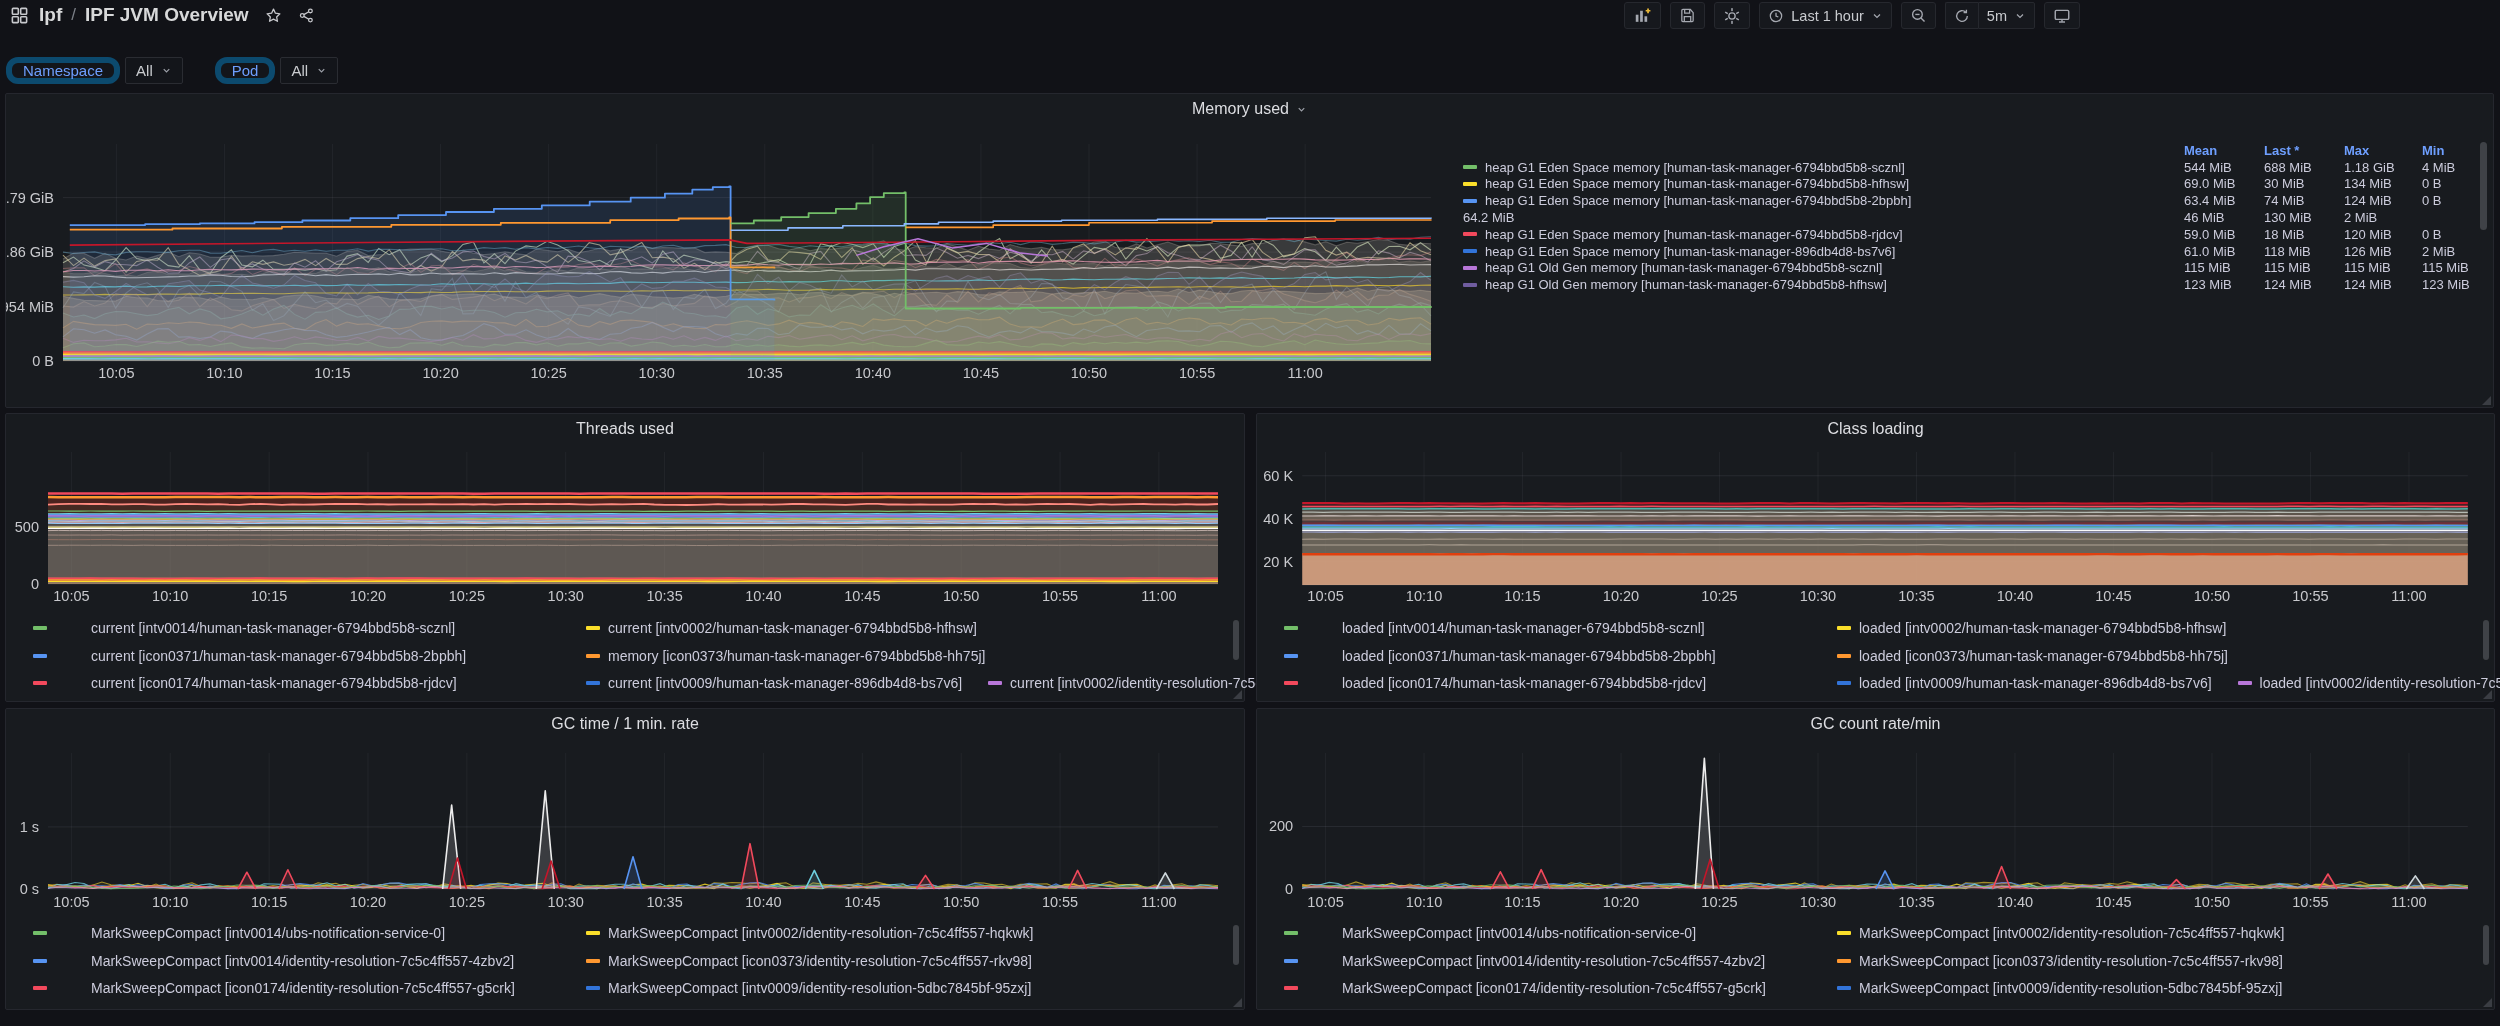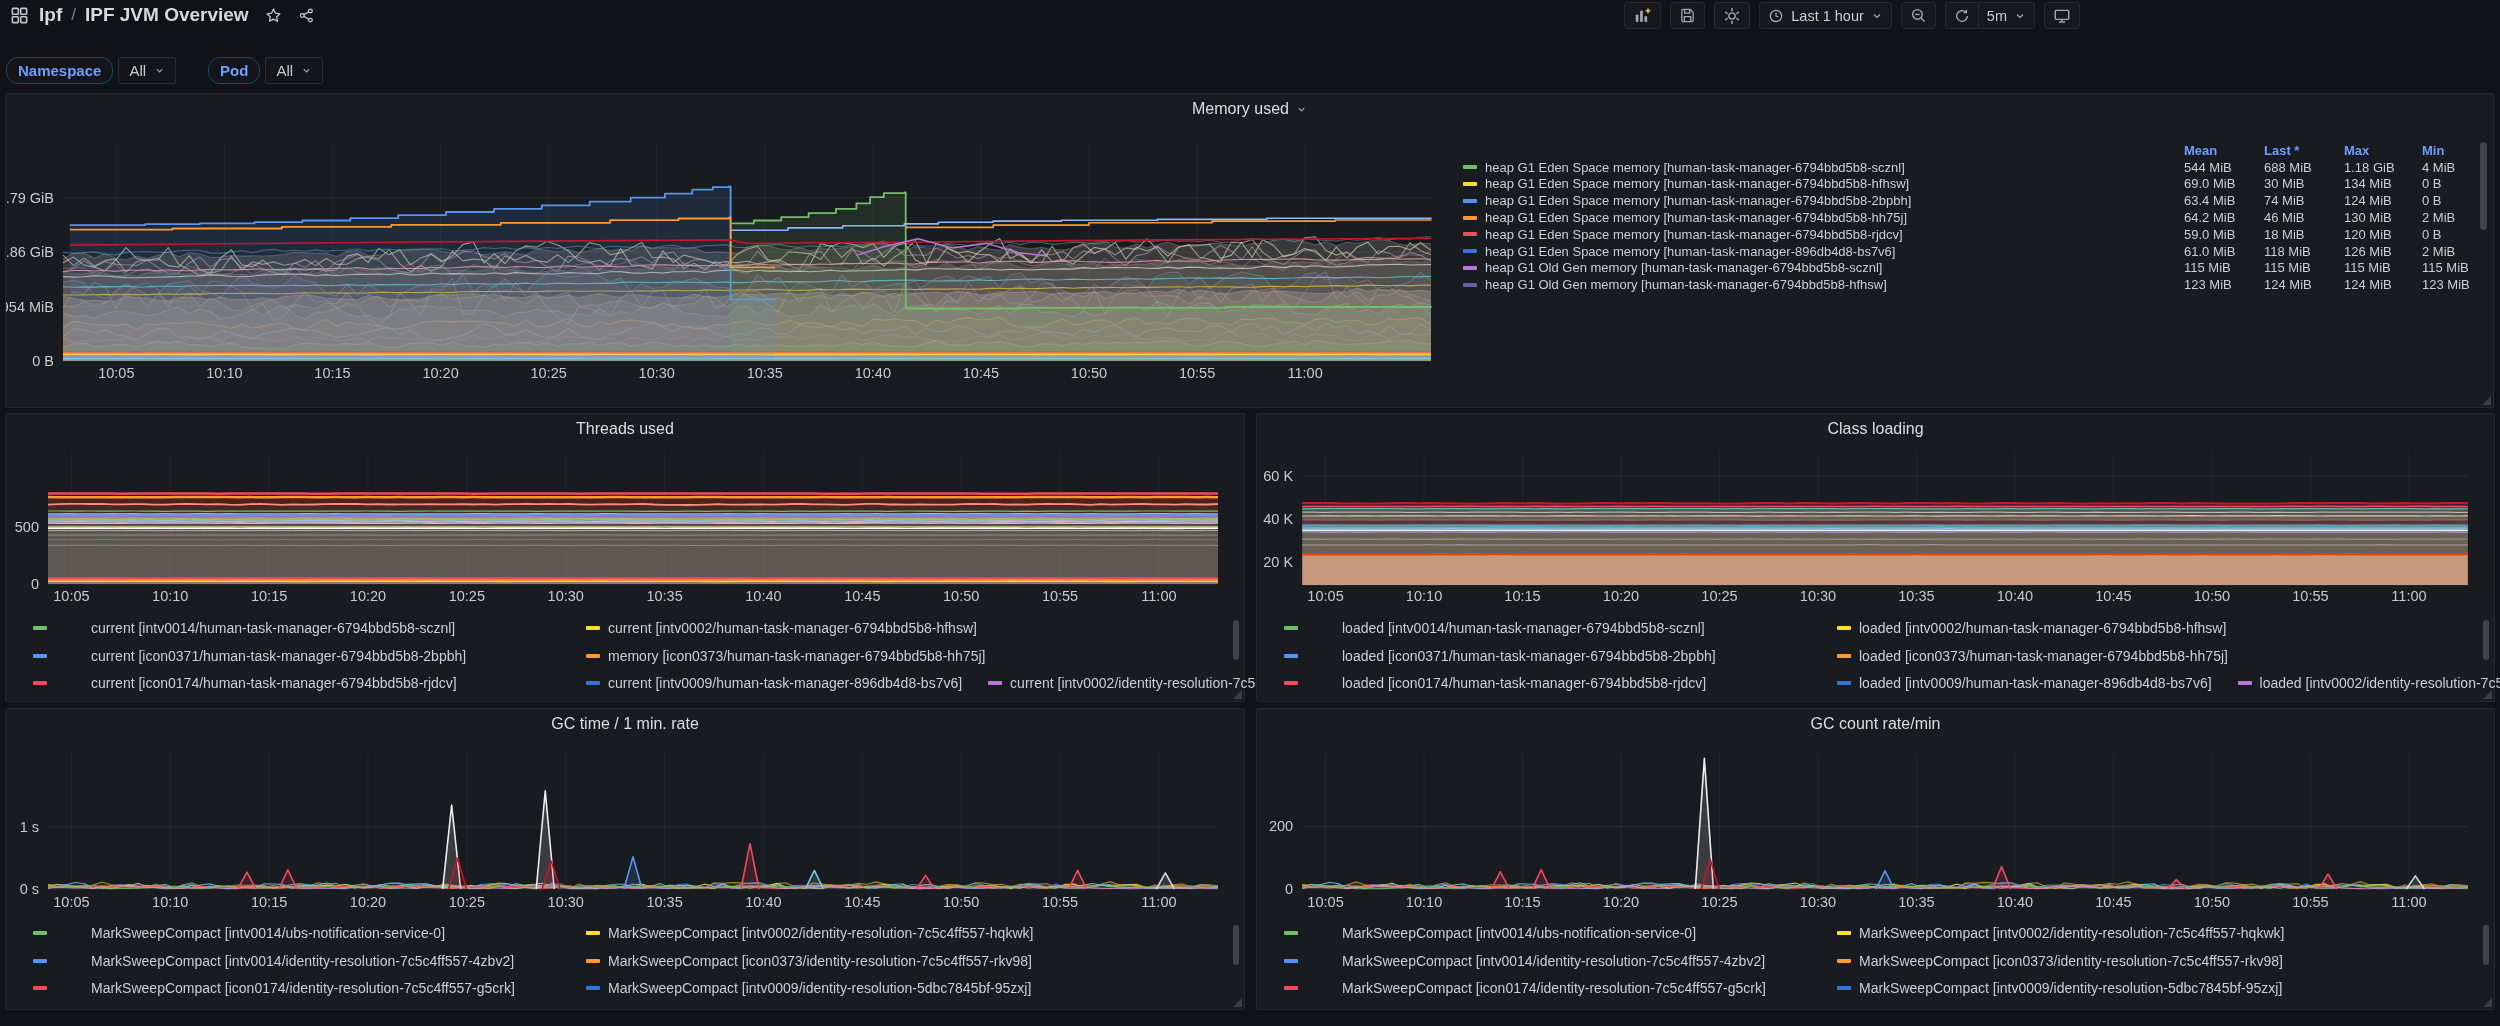--- a/index.html
+++ b/index.html
@@ -17,22 +17,22 @@
   .btn { height:27px; min-width:32px; display:flex; align-items:center; justify-content:center; gap:7px;
          background:#16181D; border:1px solid #26282E; border-radius:3px; color:#A5A8B0; padding:0 8px;
          font-size:14.5px; font-weight:500; cursor:pointer; }
   .btn .lbl { color:#C9CBCF; }
   .split { display:flex; }
   .split .btn:first-child { border-radius:2px 0 0 2px; border-right:none; }
   .split .btn:last-child { border-radius:0 2px 2px 0; }
 
   
   .filters { position:absolute; top:57px; left:6px; display:flex; align-items:center; gap:5px; }
-  .varlabel { height:27px; display:flex; align-items:center; padding:0 11px; background:#13151A; border:1px solid #0c4a6e; border-radius:12px;
-              color:#6E9FFF; font-size:15px; font-weight:700; }
+  .varlabel { height:27px; display:flex; align-items:center; padding:0 11px; background:#13151A; border:6px solid #0c4a6e; border-radius:12px;
+              color:#6E9FFF; font-size:15px; font-weight:400; }
   .varvalue { height:27px; display:flex; align-items:center; gap:8px; padding:0 10px; background:#13151A; border:1px solid #2A2C32; border-radius:2px;
               color:#C9CBCF; font-size:15px; font-weight:500; }
   .vargap { width:22px; }
 
   
   .panel { position:absolute; background:#181B1F; border:1px solid #25272E; border-radius:2px; }
   .panel-title { position:absolute; top:0; left:0; right:0; height:30px; display:flex; align-items:center; justify-content:center; gap:7px;
                  font-size:16px; font-weight:500; color:#DDDEE2; cursor:pointer; }
   .p-memory   { left:5px;    top:93px;  width:2489px; height:315px; }
   .p-threads  { left:5px;    top:413px; width:1240px; height:289px; }
@@ -307,24 +307,20 @@
           <span class="lab">
             <span class="swatch" style="background: rgb(87, 148, 242);"></span>
             <span>heap G1 Eden Space memory [human-task-manager-6794bbd5b8-2bpbh]</span>
           </span>
           <span>63.4 MiB</span>
           <span>74 MiB</span>
           <span>124 MiB</span>
           <span>0 B</span>
         </div>
         <div class="mrow">
-          <span class="lab">
-            <span class="swatch" style="background: rgb(255, 152, 48);"></span>
-            <span>heap G1 Eden Space memory [human-task-manager-6794bbd5b8-hh75j]</span>
-          </span>
           <span>64.2 MiB</span>
           <span>46 MiB</span>
           <span>130 MiB</span>
           <span>2 MiB</span>
         </div>
         <div class="mrow">
           <span class="lab">
             <span class="swatch" style="background: rgb(242, 73, 92);"></span>
             <span>heap G1 Eden Space memory [human-task-manager-6794bbd5b8-rjdcv]</span>
           </span>

